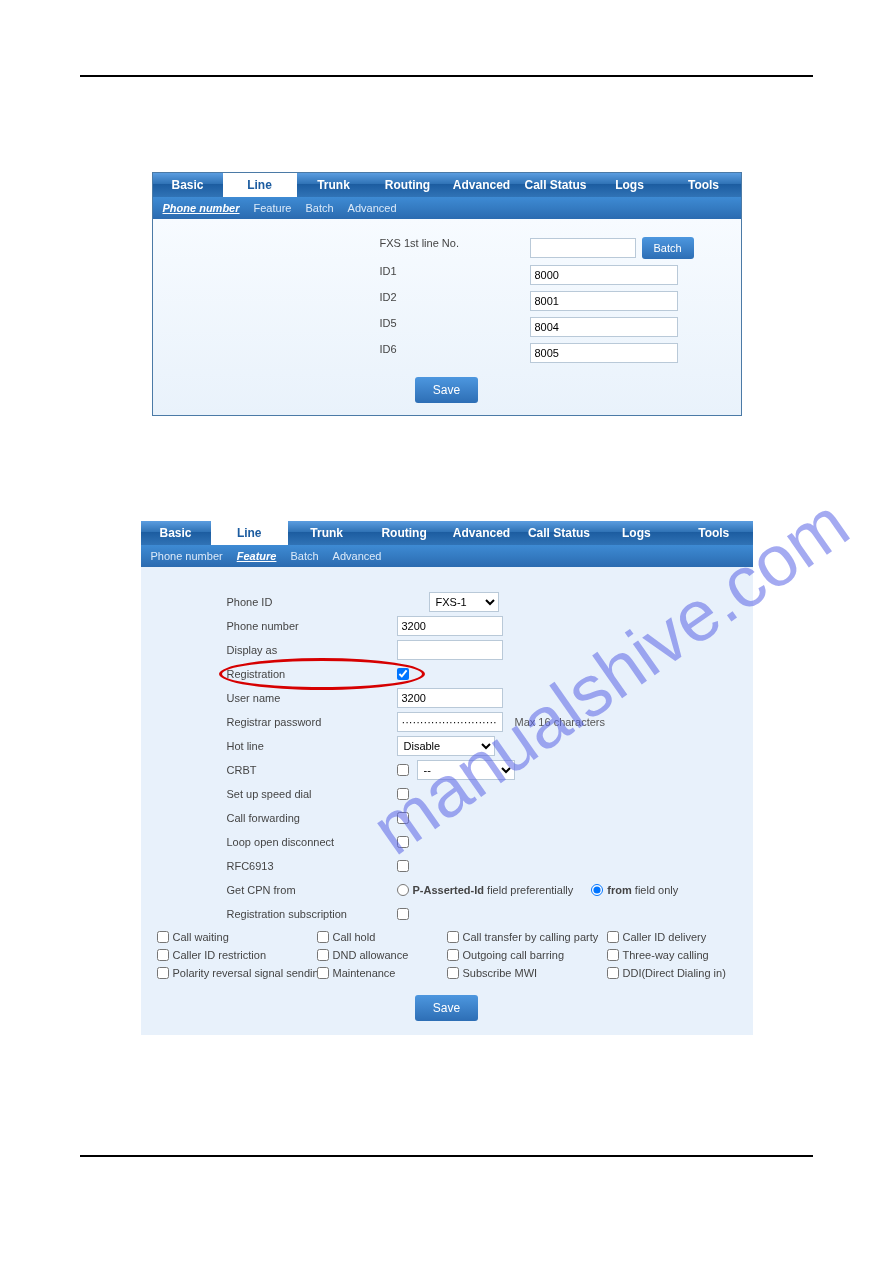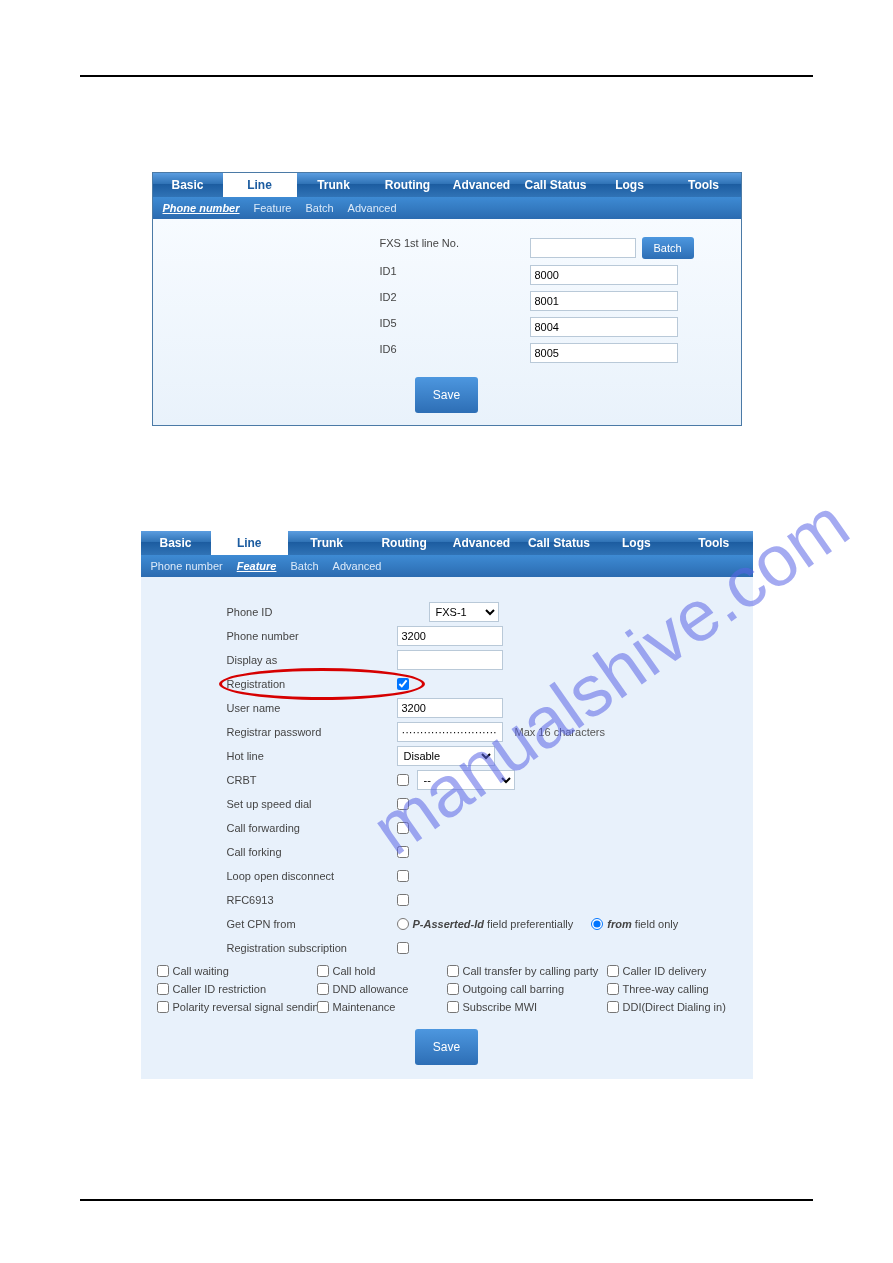--- a/index.html
+++ b/index.html
@@ -136,21 +136,21 @@
     background: linear-gradient(#4d97df, #2d6eb5);
     color: #fff;
     border: none;
     border-radius: 3px;
     height: 22px;
     padding: 0 12px;
     font-size: 11px;
     cursor: pointer;
   }
   .btn.save {
-    height: 36px;
+    height: 26px;
     padding: 0 18px;
     font-size: 12px;
   }
   .p1-save-row {
     display: flex;
     justify-content: center;
     margin-top: 14px;
   }
 
   
@@ -199,21 +199,21 @@
     top: -5px;
     width: 200px;
     height: 26px;
     border: 3px solid #d60000;
     border-radius: 50%;
     pointer-events: none;
     z-index: 20;
   }
 
   .p2-cpn-field label { display: inline-flex; align-items: center; gap: 4px; margin-right: 10px; }
-  .p2-cpn-field .ital { font-style: italic; font-weight: bold; }
+  .p2-cpn-field .ital { font-weight: bold; }
 
   
   .chk-grid {
     display: grid;
     grid-template-columns: 160px 130px 160px 145px;
     column-gap: 0;
     row-gap: 6px;
     margin-left: 8px;
     margin-top: 6px;
   }
@@ -390,26 +390,20 @@
           </div>
       </div>
 
       <div class="p2-row">
         <div class="p2-label">Call forwarding</div>
         <div class="p2-field">
             <input type="checkbox" style="">
           </div>
       </div>
 
-      <div class="p2-row">
-        <div class="p2-label">Call forking</div>
-        <div class="p2-field">
-            <input type="checkbox" style="">
-          </div>
-      </div>
 
 
       <div class="p2-row">
         <div class="p2-label">Loop open disconnect</div>
         <div class="p2-field">
             <input type="checkbox" style="">
           </div>
       </div>
 
       <div class="p2-row">

